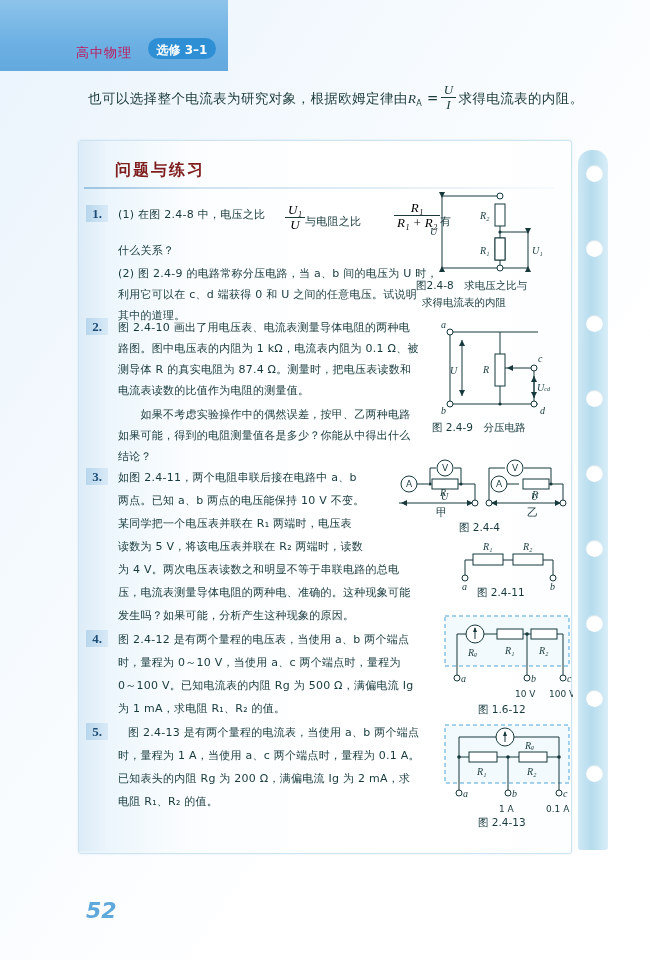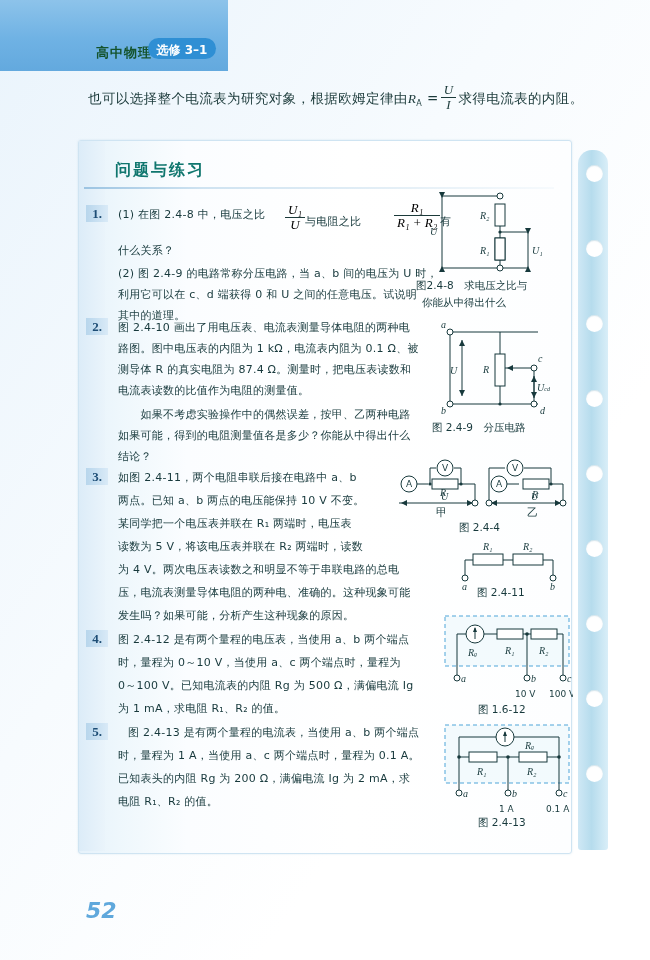--- a/index.html
+++ b/index.html
@@ -15,23 +15,23 @@
     position:absolute;left:0;top:0;width:650px;height:960px;
     background:linear-gradient(to bottom right,#eaf4fc 0%,#f7fbfe 40%,#ffffff 70%);
     z-index:0;
   }
   #header-tab{
     position:absolute;left:0;top:0;width:228px;height:71px;
     background:linear-gradient(to bottom,#8dc3ea 0%,#6fb2e4 55%,#63a9de 100%);
     z-index:2;
   }
   #header-title{
-    position:absolute;left:96px;top:44px;
-    font-family:"DejaVu Sans", sans-serif;
-    font-size:13px;font-weight:bold;color:#14532d;
+    position:absolute;left:76px;top:44px;
+    font-family:"DejaVu Sans", sans-serif;
+    font-size:13px;font-weight:normal;color:#be185d;
     letter-spacing:1px;
     z-index:3;
   }
   #header-badge{
     position:absolute;left:148px;top:38px;
     width:68px;height:21px;border-radius:11px;
     background:#2f8fd4;
     z-index:3;
   }
   #header-badge-text{
@@ -68,21 +68,21 @@
     box-shadow:0 0 2px rgba(120,170,200,.25);
   }
   #panel-leftstripe{
     position:absolute;left:79px;top:141px;width:26px;height:710px;
     background:linear-gradient(to right,#dcecf8,#eaf4fb);
     z-index:5;
   }
   #panel-title{
     position:absolute;left:115px;top:160px;
     font-family:"DejaVu Sans", sans-serif;
-    font-size:16px;font-weight:bold;color:#0f766e;
+    font-size:16px;font-weight:bold;color:#7f1d1d;
     letter-spacing:2px;
     z-index:7;
   }
   #panel-rule{
     position:absolute;left:84px;top:187px;width:470px;height:2px;
     background:linear-gradient(to right,#9cc4e2 0%,#cfe3f1 25%,#e6f0f7 70%,#f6fafd 100%);
     z-index:6;
   }
 
   
@@ -236,21 +236,21 @@
     <circle cx="78" cy="82" r="3" fill="#ffffff" stroke="#17393c" stroke-width="1"></circle>
     <circle cx="78" cy="46" r="1.6" fill="#17393c"></circle>
 
     <text class="lbl" x="8" y="49">U</text>
     <text class="lbl" x="58" y="33">R₂</text>
     <text class="lbl" x="58" y="68">R₁</text>
     <text class="lbl" x="110" y="68">U₁</text>
   </svg>
 </div>
 <div class="figcap" style="left:416px;top:279px">图2.4-8　求电压之比与</div>
-<div class="figcap" style="left:422px;top:296px">你能从中得出什么</div>
+<div class="figcap" style="left:422px;top:296px">求得电流表的内阻</div>
 
 <div class="fig" style="left:428px;top:318px">
   <svg width="130" height="100" viewBox="0 0 130 100">
 
     <line x1="22" y1="14" x2="110" y2="14" stroke="#17393c" stroke-width="1"></line>
     <line x1="22" y1="14" x2="22" y2="86" stroke="#17393c" stroke-width="1"></line>
     <line x1="22" y1="86" x2="110" y2="86" stroke="#17393c" stroke-width="1"></line>
 
     <line x1="34" y1="22" x2="34" y2="78" stroke="#17393c" stroke-width="1"></line>
     <polygon points="34,22 31,28 37,28" fill="#17393c"></polygon>

